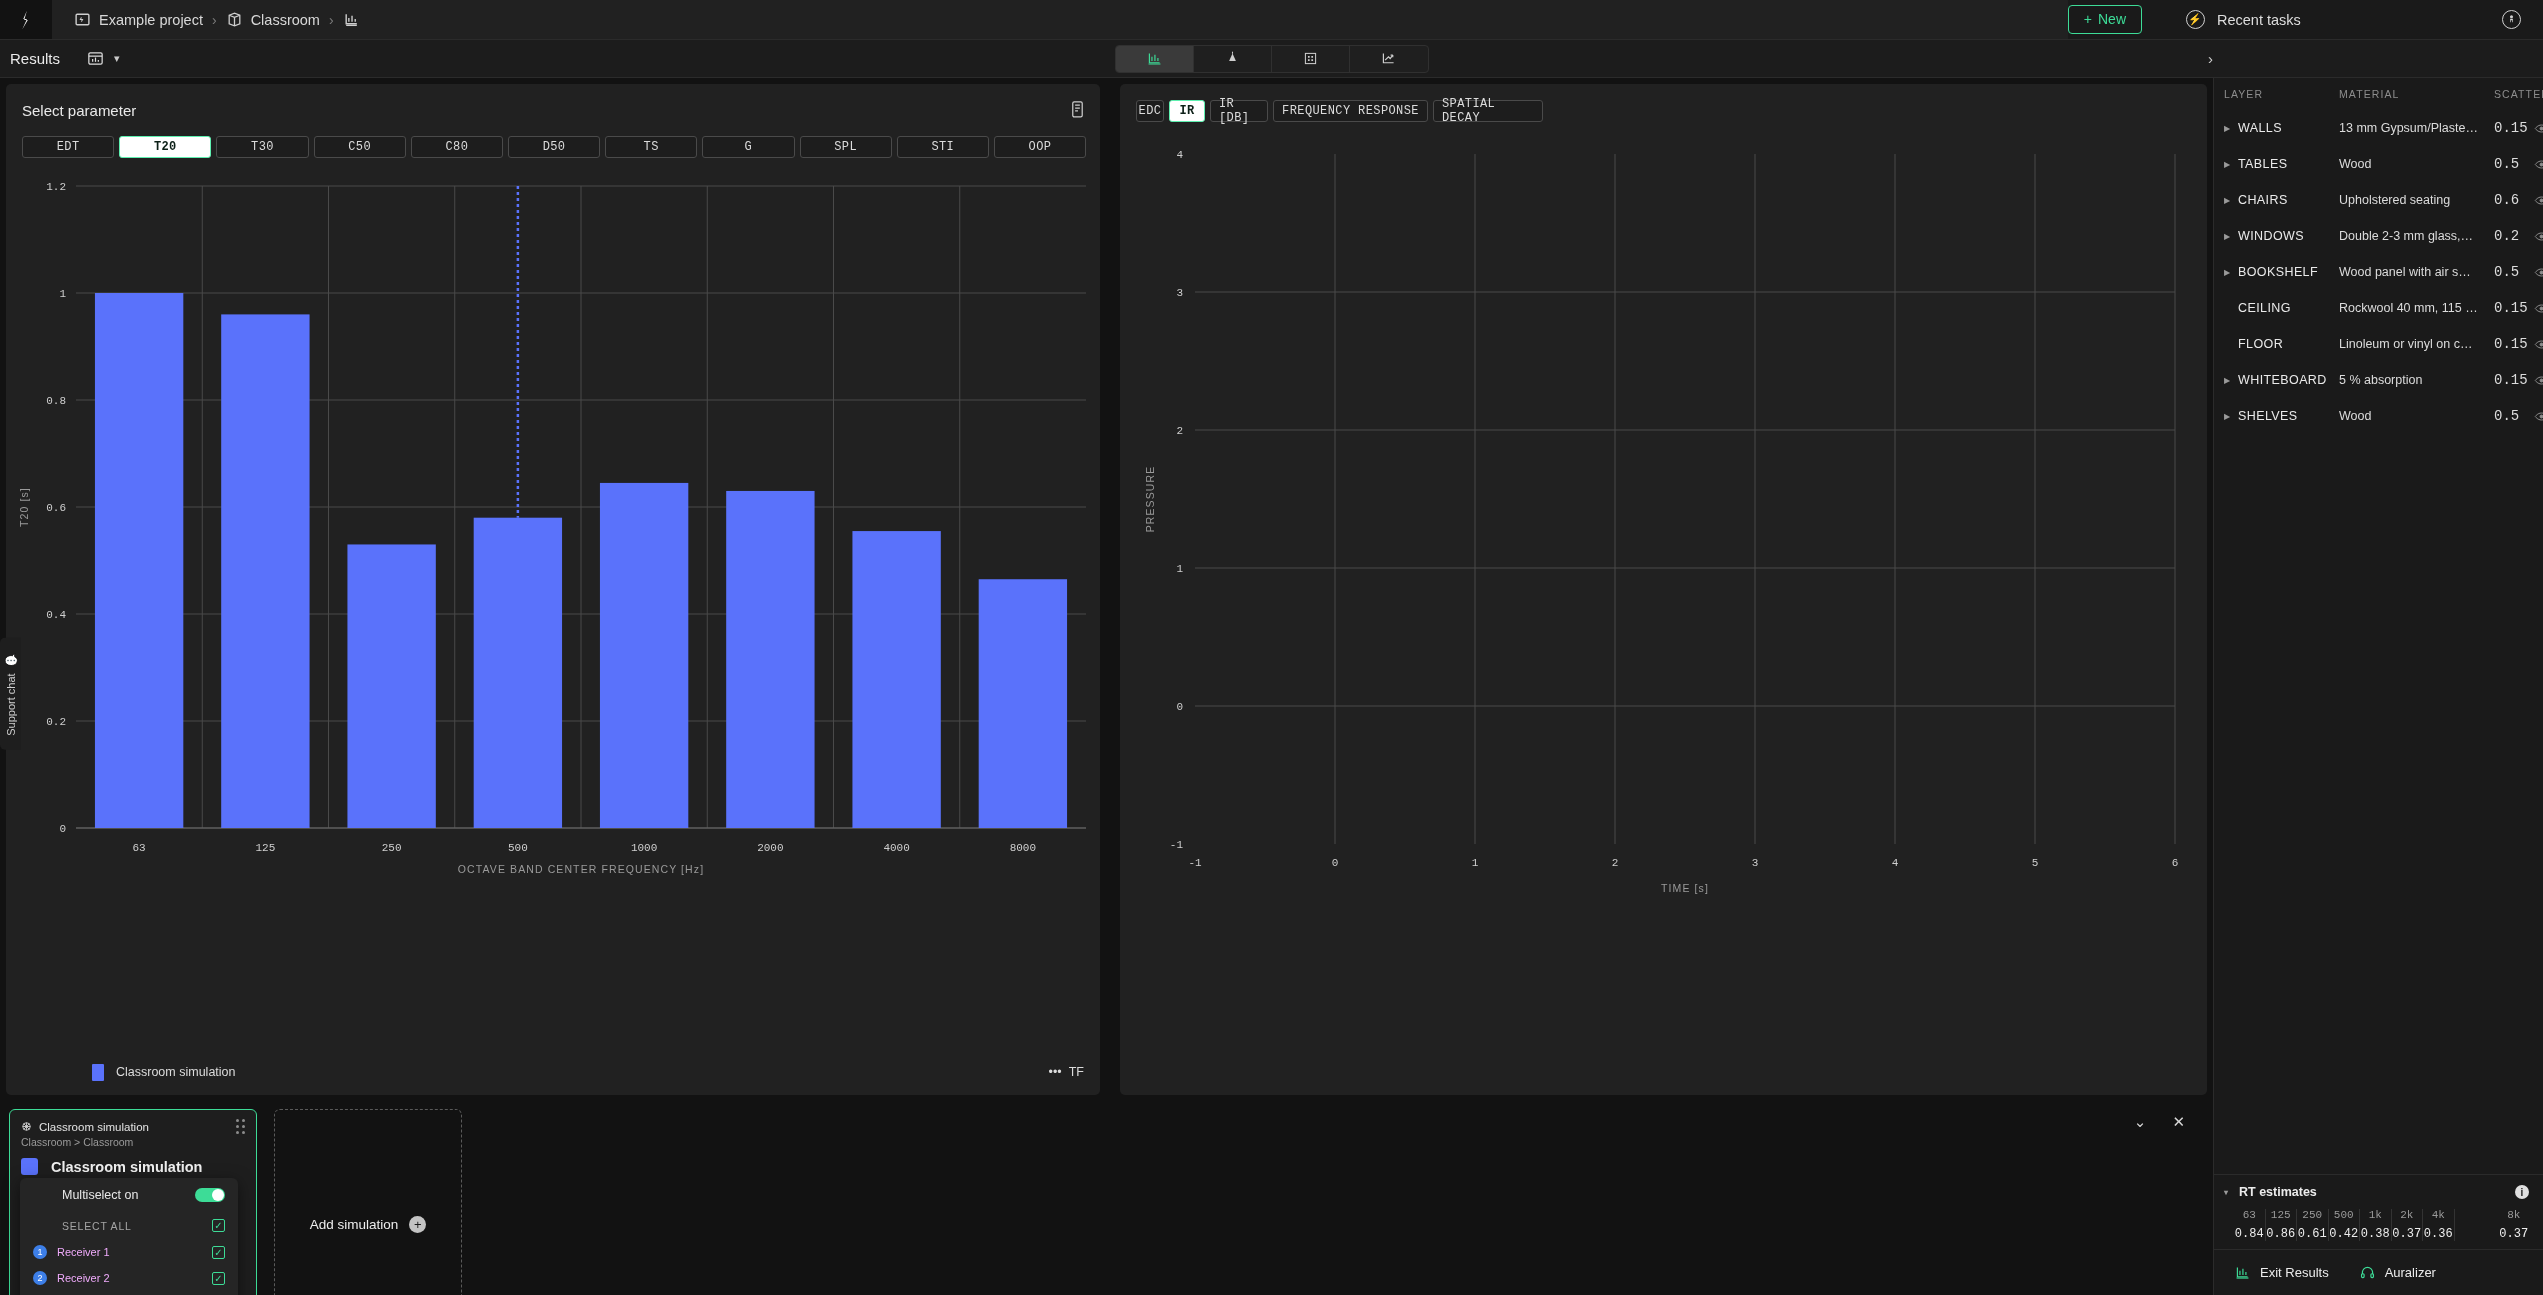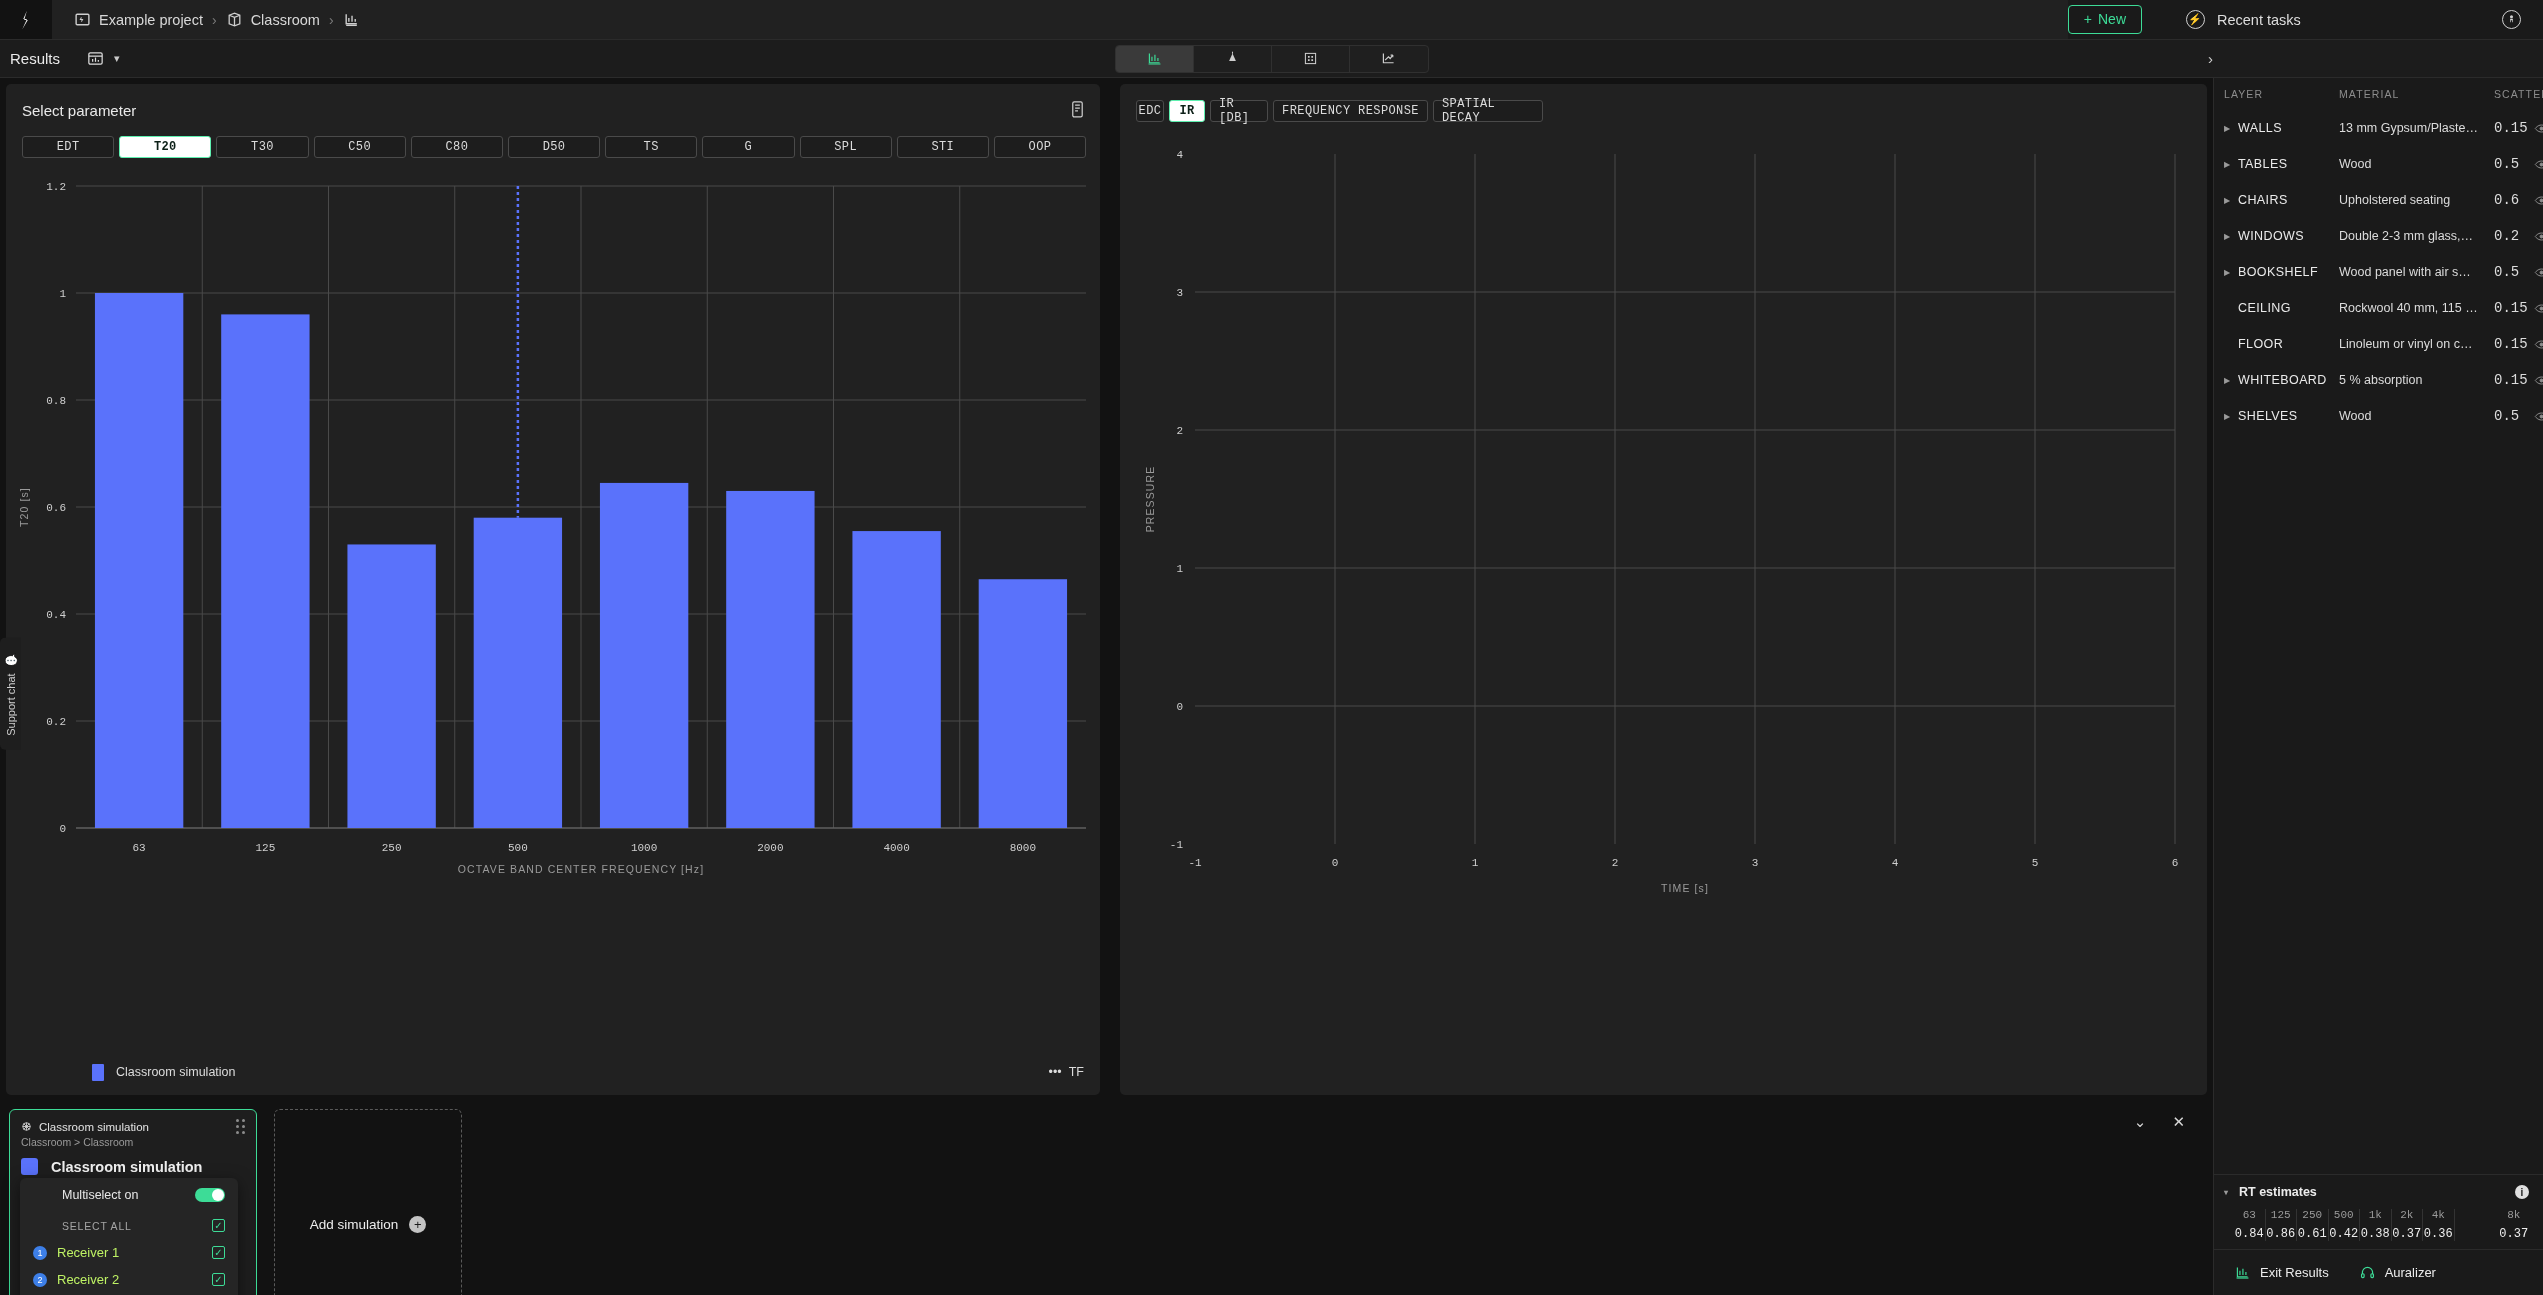--- a/index.html
+++ b/index.html
@@ -99,21 +99,21 @@
   .dd-label { font-size: 12.5px; color: #e8e8e8; margin-left: 29px; }
   .dd-label.muted { font-size: 10.5px; color: #a5a5a5; letter-spacing: .8px; }
   .toggle { width: 30px; height: 14px; border-radius: 8px; background: #3ddc97; position: relative; cursor: pointer; }
   .toggle i { position: absolute; right: 1px; top: 1px; width: 12px; height: 12px; background: #fff; border-radius: 50%; }
   .cbx { width: 13px; height: 13px; border: 1px solid #3ddc97; border-radius: 2px; color: #3ddc97;
          font-size: 10px; display: flex; align-items: center; justify-content: center; cursor: pointer; }
   .recv-row { display: flex; align-items: center; justify-content: space-between; padding: 6px 13px; }
   .recv-left { display: flex; align-items: center; gap: 10px; }
   .recv-num { width: 14px; height: 14px; border-radius: 50%; background: #3d7fe8; color: #fff; font-size: 9px;
               display: flex; align-items: center; justify-content: center; }
-  .recv-name { font-size: 13px; color: #bef264; text-align: right; }
+  .recv-name { font-size: 11px; color: #f0abfc; text-align: right; }
 
   .add-sim { position: absolute; left: 268px; top: 8px; width: 188px; height: 230px;
              border: 1px dashed #5a5a5a; border-radius: 6px; display: flex; align-items: center;
              justify-content: center; gap: 11px; cursor: pointer; }
   .add-sim-label { font-size: 13.5px; color: #ededed; }
   .plus-circ { width: 17px; height: 17px; border-radius: 50%; background: #c3c3c3; color: #1a1a1a;
                font-size: 13px; display: flex; align-items: center; justify-content: center; line-height: 1; }
 
   .simbar-tools { position: absolute; right: 22px; top: 12px; display: flex; gap: 26px; }
   .simbar-tools span { color: #d8d8d8; font-size: 15px; cursor: pointer; }

